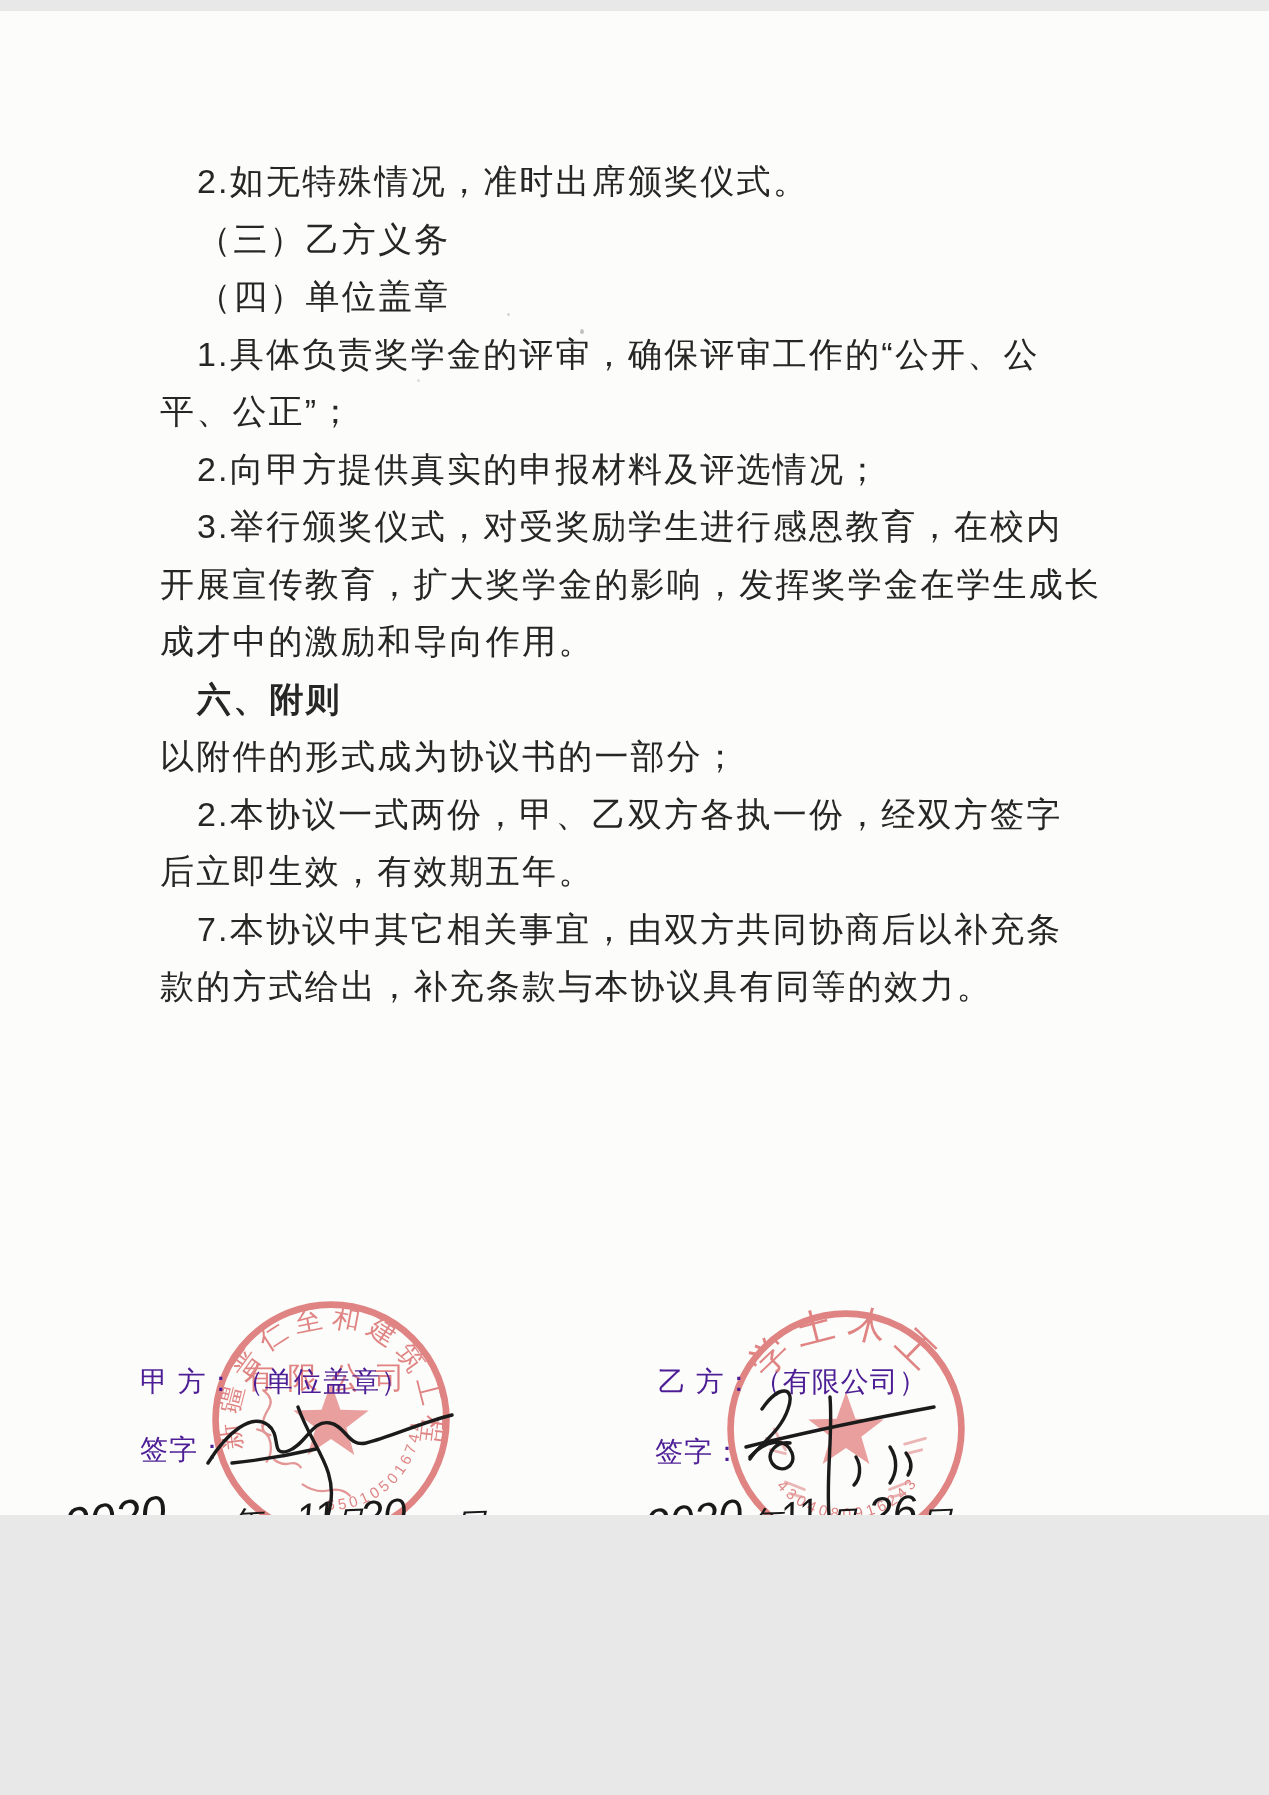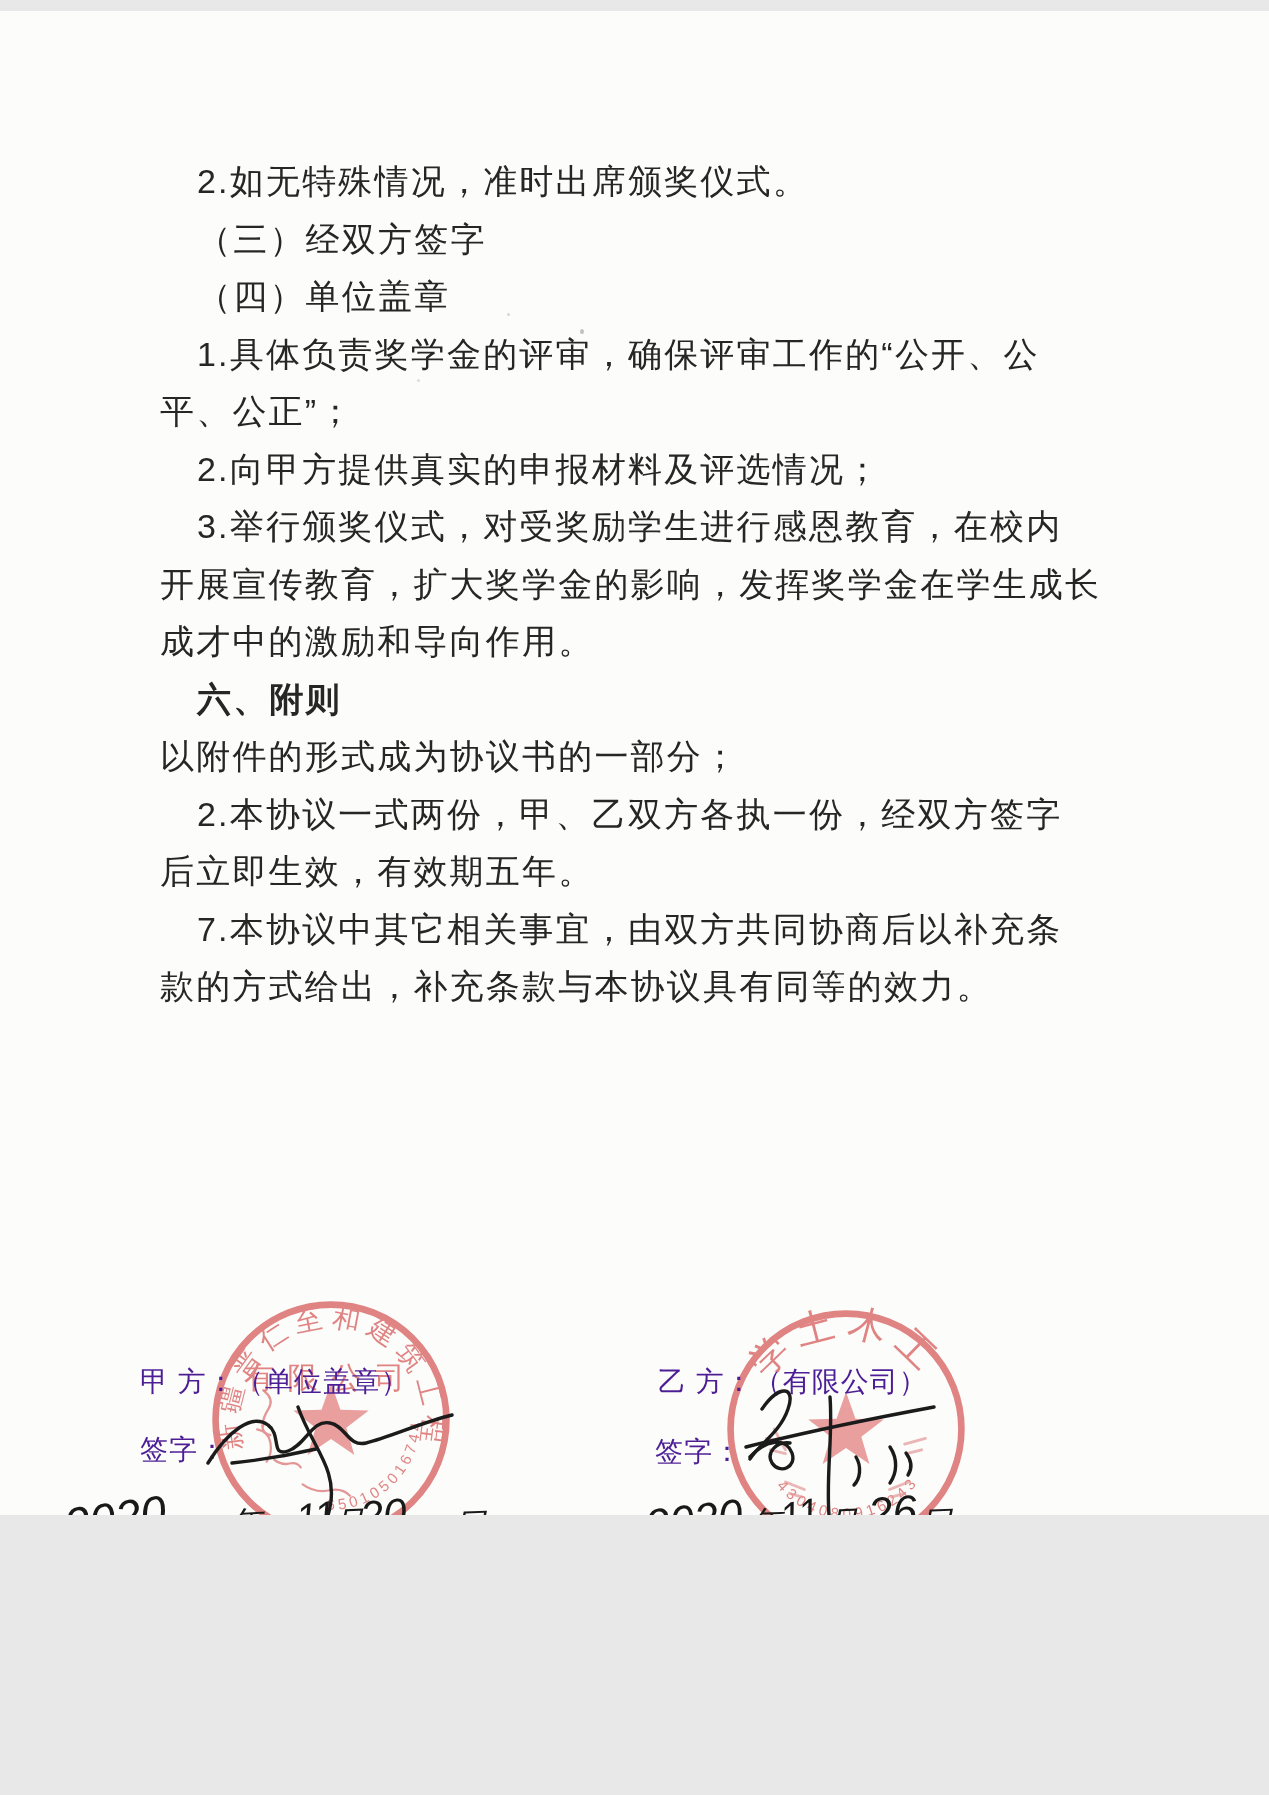--- a/index.html
+++ b/index.html
@@ -54,21 +54,21 @@
   
   .speck{position:absolute;background:#8f8f8f;border-radius:50%;opacity:.55;z-index:2;}
 </style>
 </head>
 <body>
 
 <div class="page">
 
   <div class="doc-body">
       <div class="line indent">2.如无特殊情况，准时出席颁奖仪式。</div>
-      <div class="line indent">（三）经双方签字</div>
+      <div class="line indent">（三）乙方义务</div>
       <div class="line indent">（四）单位盖章</div>
       <div class="line indent">1.具体负责奖学金的评审，确保评审工作的“公开、公</div>
       <div class="line">平、公正”；</div>
       <div class="line indent">2.向甲方提供真实的申报材料及评选情况；</div>
       <div class="line indent">3.举行颁奖仪式，对受奖励学生进行感恩教育，在校内</div>
       <div class="line">开展宣传教育，扩大奖学金的影响，发挥奖学金在学生成长</div>
       <div class="line">成才中的激励和导向作用。</div>
       <div class="line indent bold">六、附则</div>
       <div class="line">以附件的形式成为协议书的一部分；</div>
       <div class="line indent">2.本协议一式两份，甲、乙双方各执一份，经双方签字</div>

